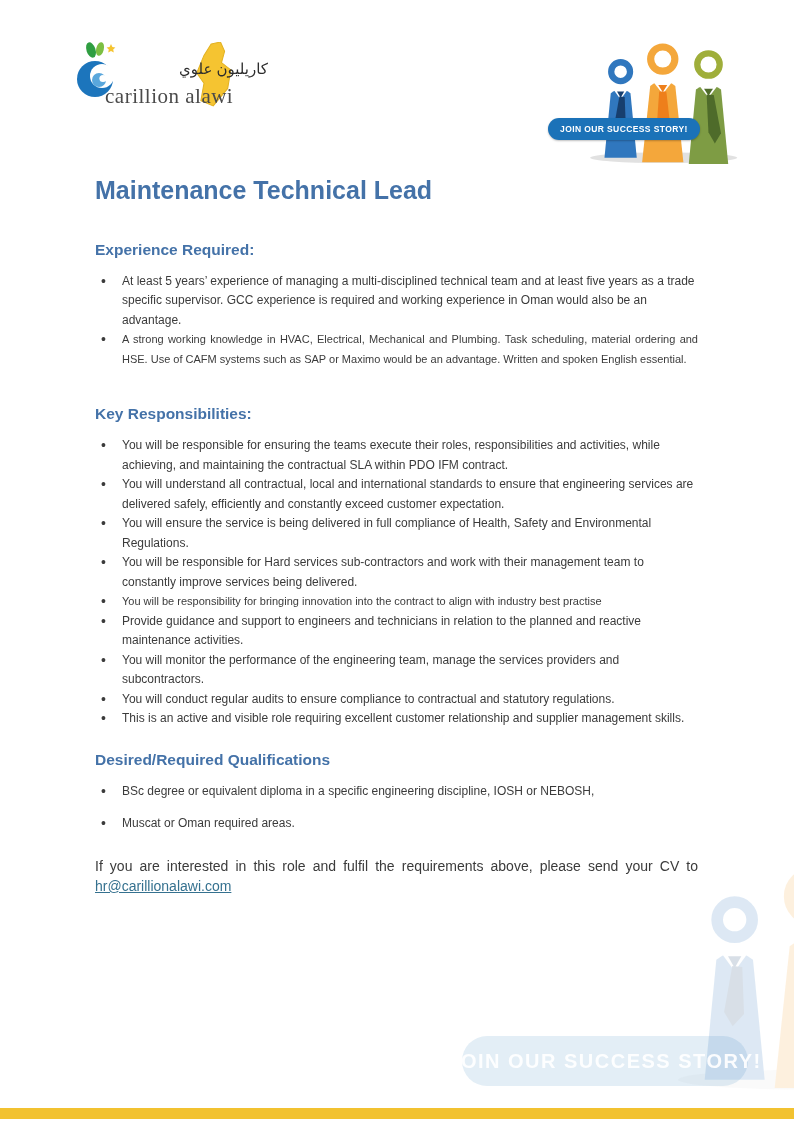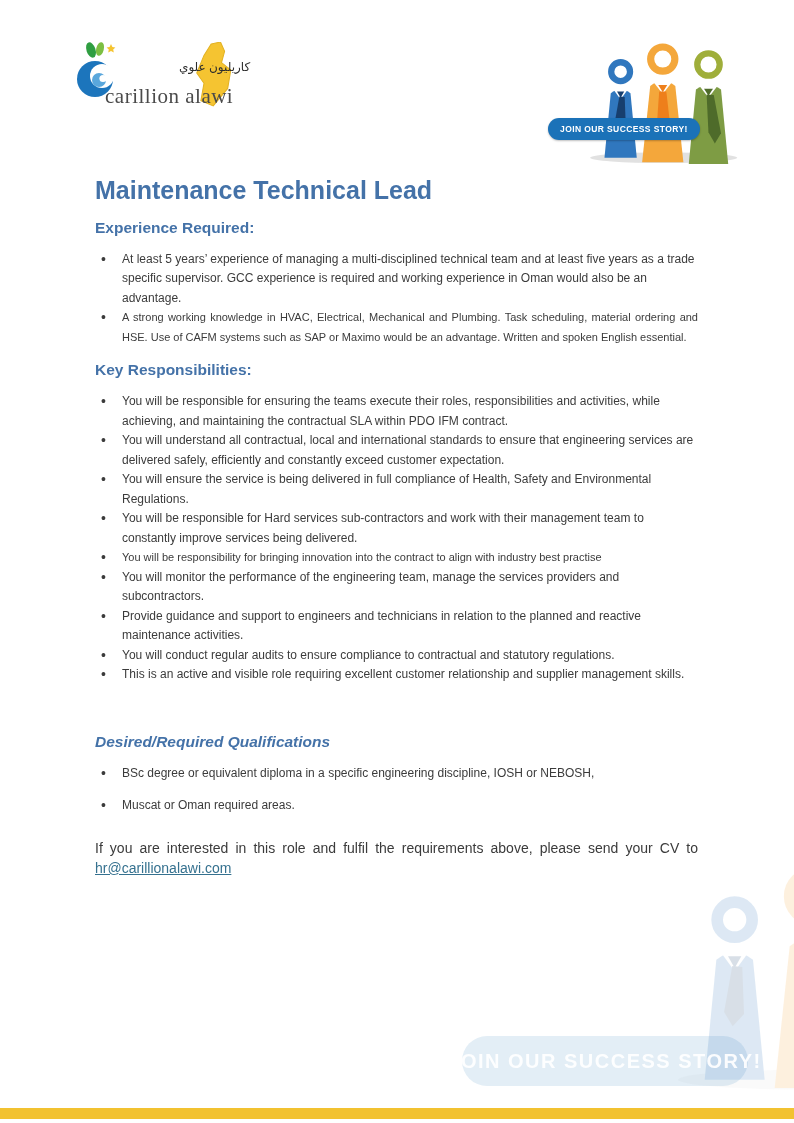--- a/index.html
+++ b/index.html
@@ -25,41 +25,41 @@
   .logo .map{position:absolute;left:118px;top:2px;width:64px;height:66px;z-index:1;}
   .logo .cmark{position:absolute;left:20px;top:16px;width:44px;height:44px;z-index:2;}
   .logo .leaves{position:absolute;left:26px;top:-2px;width:40px;height:24px;z-index:2;}
   .logo .brand{
     position:absolute;left:50px;top:44px;z-index:3;
     font-family:"Liberation Serif",serif;
     font-size:21px;color:#4a4a4a;letter-spacing:.5px;white-space:nowrap;
   }
   .logo .arabic{
     position:absolute;left:124px;top:20px;z-index:3;
-    font-size:12px;color:#2c2c2c;white-space:nowrap;
+    font-size:15px;color:#2c2c2c;white-space:nowrap;
   }
   
   .people-top{position:absolute;left:552px;top:34px;width:200px;height:130px;}
   .pill{
     position:absolute;left:548px;top:118px;z-index:5;
     background:var(--banner);
     color:#fff;font-weight:bold;font-size:8.5px;letter-spacing:.4px;
     padding:6px 12px;border-radius:12px;white-space:nowrap;
     box-shadow:0 1px 2px rgba(0,0,0,.25);
   }
   
   .content{position:relative;z-index:2;padding:176px 96px 0 95px;}
   h1.doc-title{
     font-size:25px;line-height:1.15;font-weight:bold;color:var(--heading);
   }
   .section h2{
     font-size:15.5px;font-weight:bold;color:var(--heading);
-    margin-top:14px;
-  }
-  .section.gap-large h2{margin-top:48px;font-style:italic;}
+    margin-top:36px;
+  }
+  .section.gap-large h2{margin-top:22px;}
   .section ul{
     list-style:none;margin-top:13px;
   }
   .section li{
     position:relative;
     padding-left:27px;
     font-size:12px;line-height:19.5px;
   }
   .section li::before{
     content:"\2022";
@@ -164,22 +164,22 @@
           </ul>
         </div>
         <div class="section">
           <h2>Key Responsibilities:</h2>
           <ul>
             <li>You will be responsible for ensuring the teams execute their roles, responsibilities and activities, while achieving, and maintaining the contractual SLA within PDO IFM contract.</li>
             <li>You will understand all contractual, local and international standards to ensure that engineering services are delivered safely, efficiently and constantly exceed customer expectation.</li>
             <li>You will ensure the service is being delivered in full compliance of Health, Safety and Environmental Regulations.</li>
             <li>You will be responsible for Hard services sub-contractors and work with their management team to constantly improve services being delivered.</li>
             <li class="small">You will be responsibility for bringing innovation into the contract to align with industry best practise</li>
+            <li>Provide guidance and support to engineers and technicians in relation to the planned and reactive maintenance activities.</li>
             <li>You will monitor the performance of the engineering team, manage the services providers and subcontractors.</li>
-            <li>Provide guidance and support to engineers and technicians in relation to the planned and reactive maintenance activities.</li>
             <li>You will conduct regular audits to ensure compliance to contractual and statutory regulations.</li>
             <li>This is an active and visible role requiring excellent customer relationship and supplier management skills.</li>
           </ul>
         </div>
         <div class="section gap-large">
           <h2>Desired/Required Qualifications</h2>
           <ul>
             <li>BSc degree or equivalent diploma in a specific engineering discipline, IOSH or NEBOSH,</li>
           </ul>
         </div>

